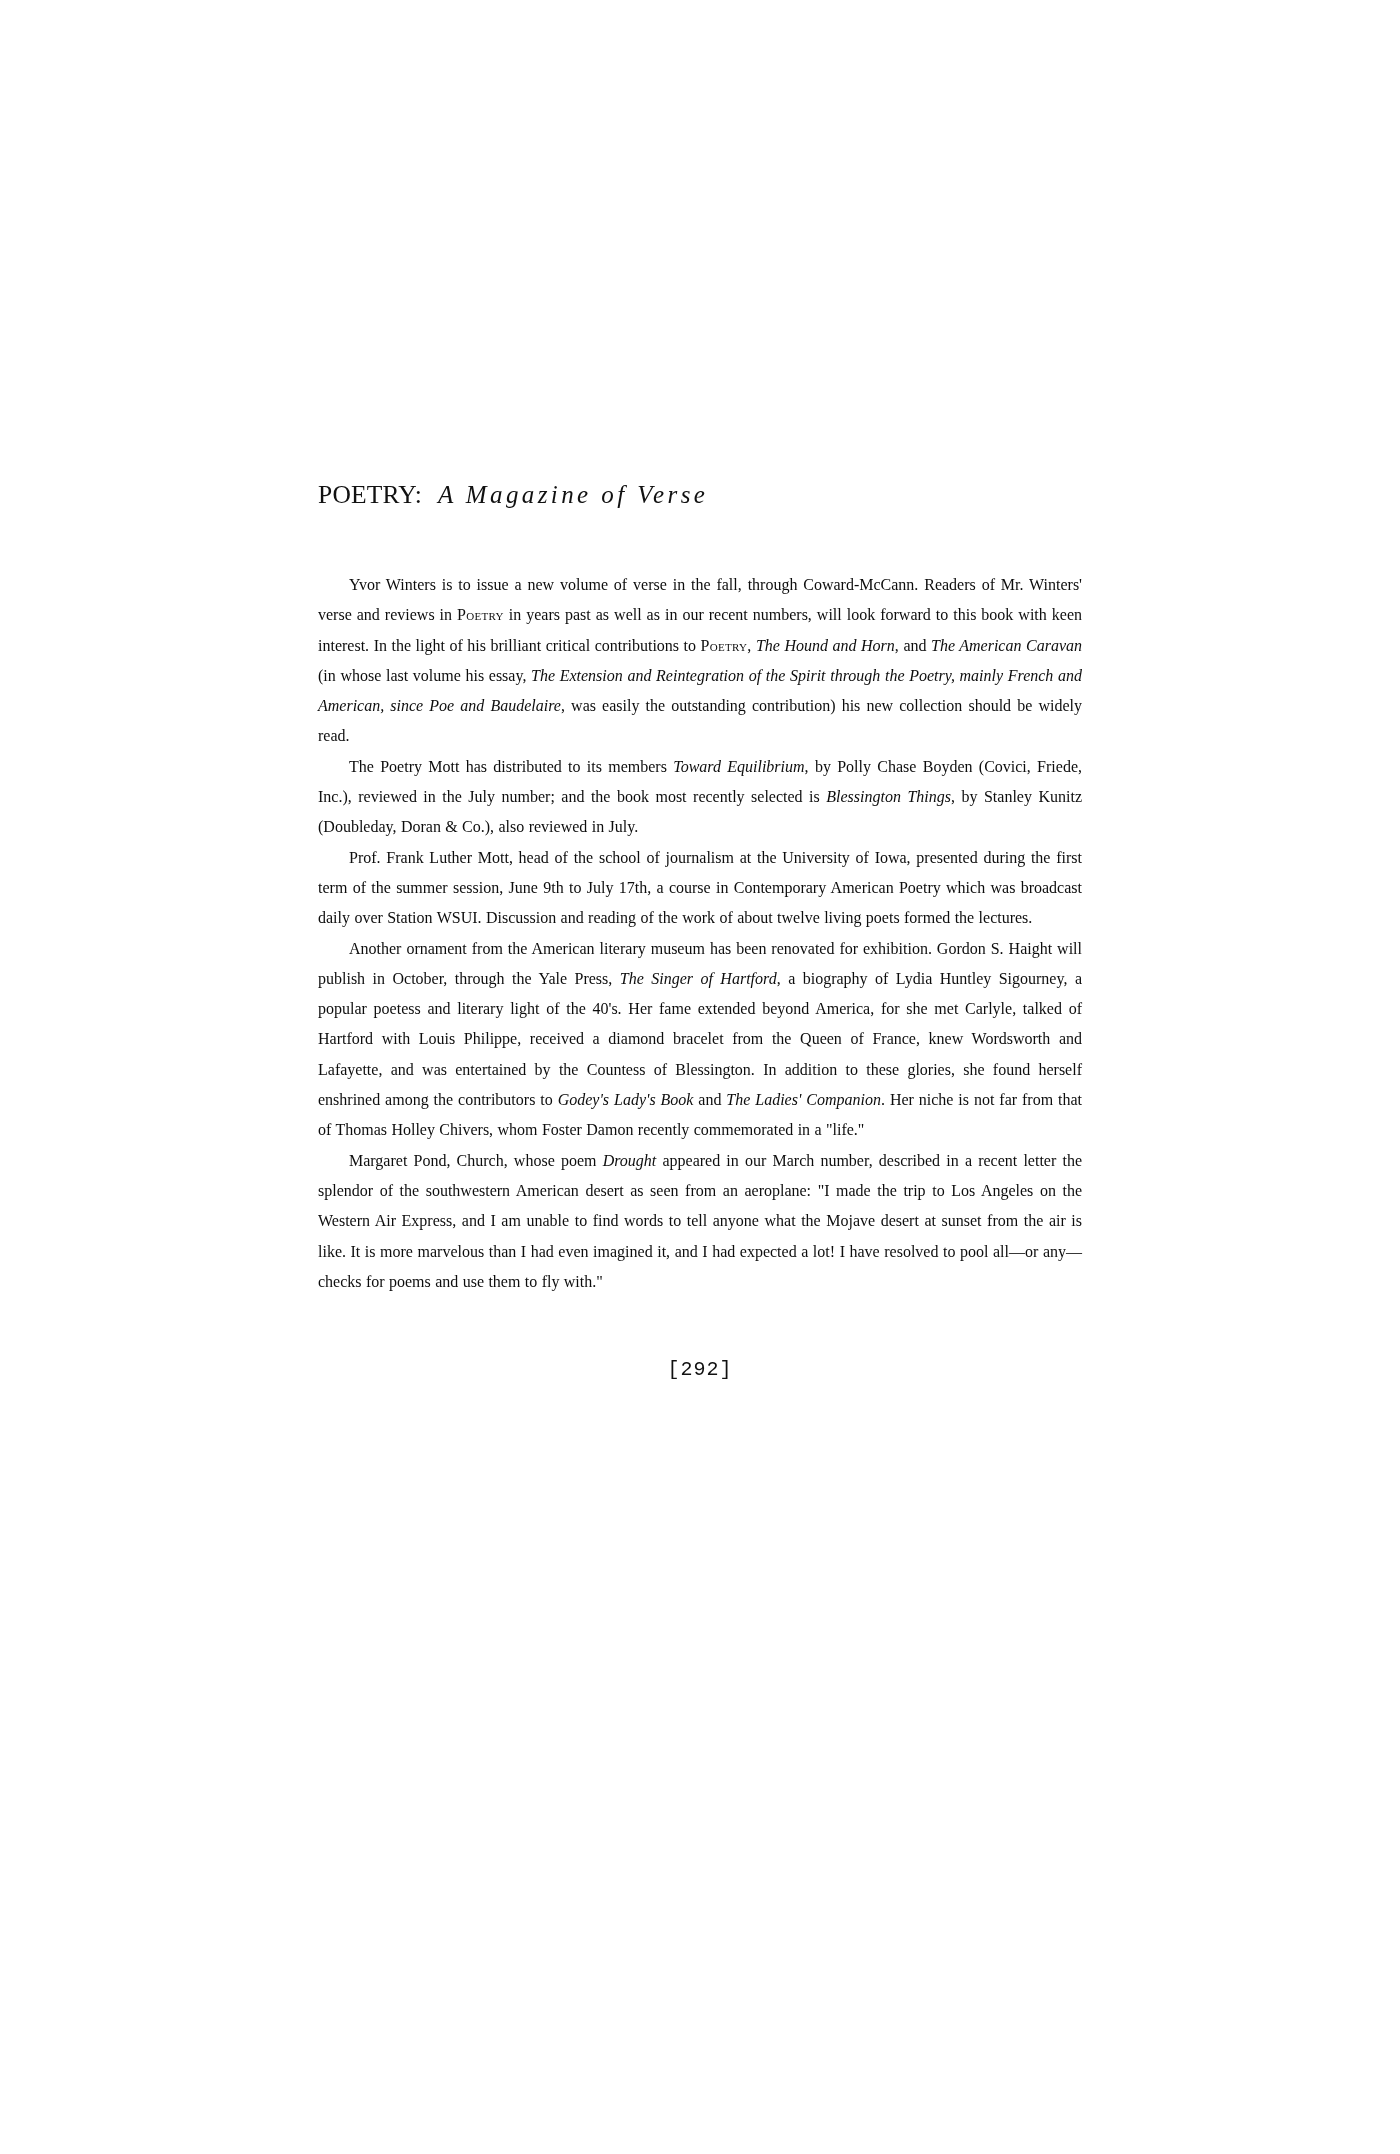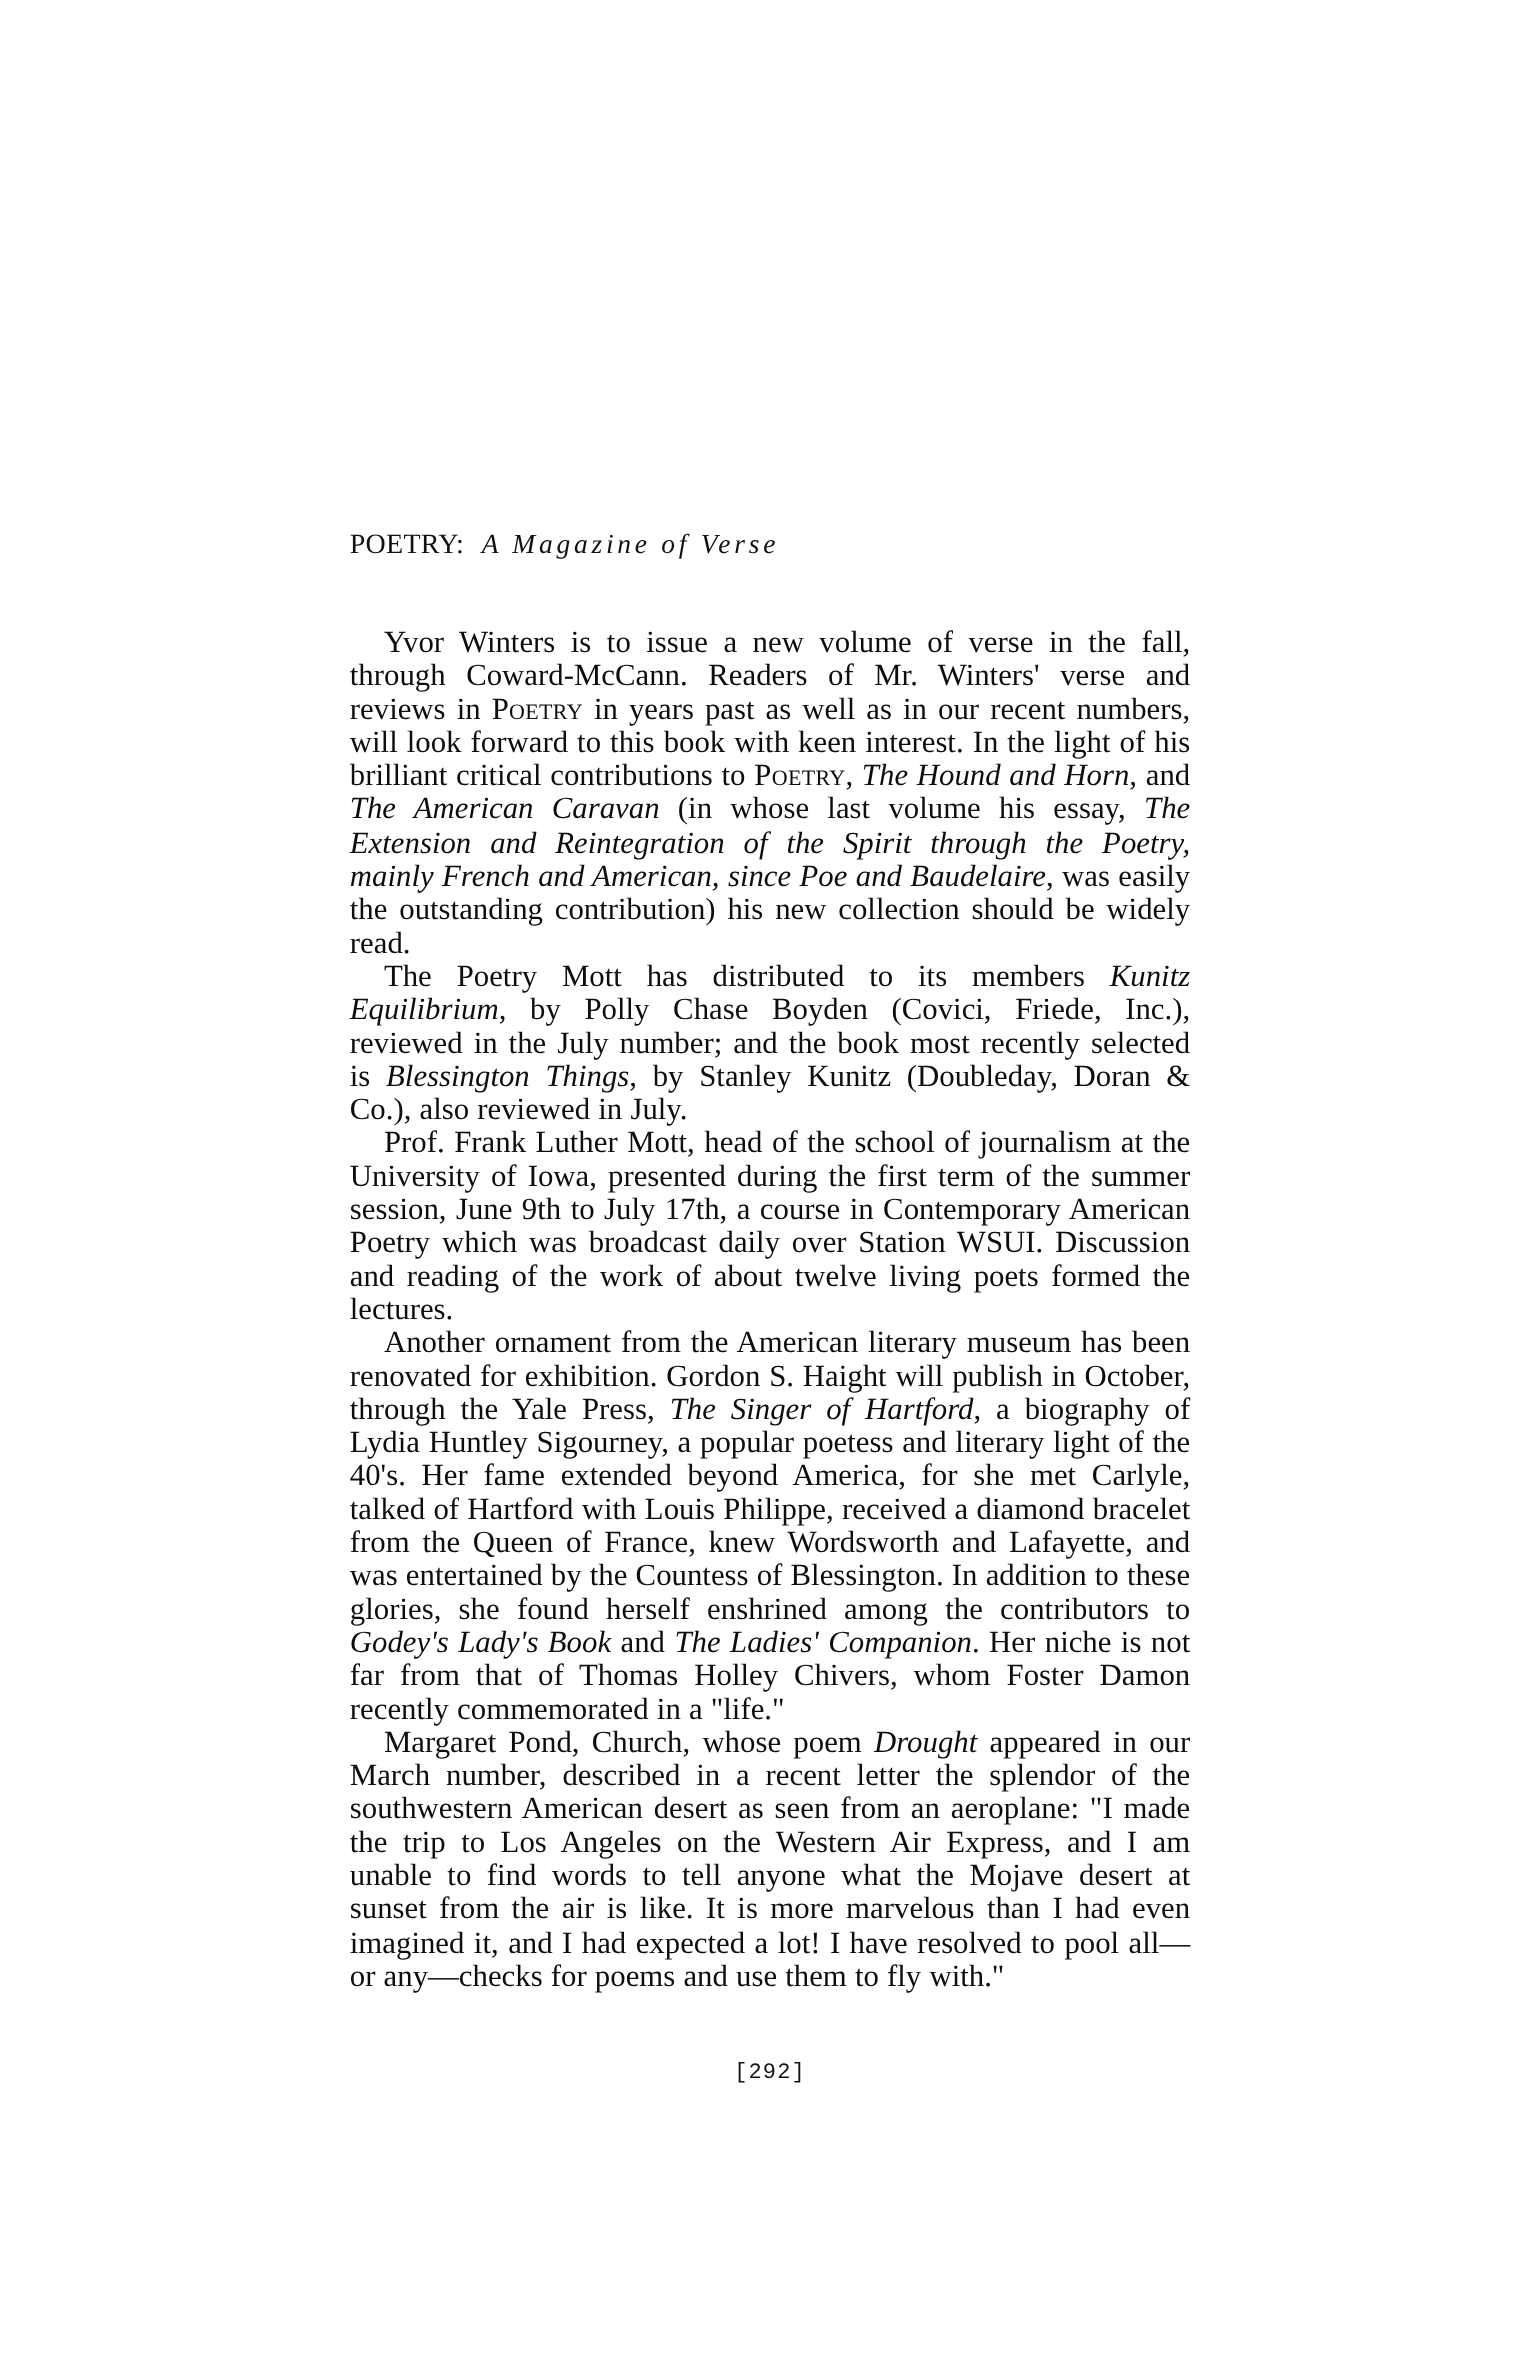--- a/index.html
+++ b/index.html
@@ -33,21 +33,21 @@
     font-weight: normal;
   }
   .running-head .rh-sub {
     font-style: italic;
     letter-spacing: 3.4px;
     margin-left: 16px;
     font-size: 25px;
   }
   .body-text {
     font-family: "Liberation Serif", "DejaVu Serif", serif;
-    font-size: 28px;
+    font-size: 16px;
     line-height: 30.3px;
     color: #0d0d0d;
     text-align: justify;
     -webkit-hyphens: none;
     hyphens: none;
     word-spacing: 0.4px;
   }
   .body-text p {
     margin: 0;
     text-indent: 31px;
@@ -81,21 +81,21 @@
 <div class="page">
 
   <div class="content">
 
     <div class="running-head">
       <span class="rh-title">POETRY:</span><span class="rh-sub">A Magazine of Verse</span>
     </div>
 
     <div class="body-text" id="body-text">
         <p><span>Yvor Winters is to issue a new volume of verse in the fall, through Coward-McCann.  Readers of Mr. Winters' verse and reviews in </span><span class="sc">Poetry</span><span> in years past as well as in our recent numbers, will look forward to this book with keen interest.  In the light of his brilliant critical contributions to </span><span class="sc">Poetry</span><span>, </span><i>The Hound and Horn</i><span>, and </span><i>The American Caravan</i><span> (in whose last volume his essay, </span><i>The Extension and Reintegration of the Spirit through the Poetry, mainly French and American, since Poe and Baudelaire</i><span>, was easily the outstanding contribution) his new collection should be widely read.</span></p>
-        <p><span>The Poetry Mott has distributed to its members </span><i>Kunitz Equilibrium</i><span>, by Polly Chase Boyden (Covici, Friede, Inc.), reviewed in the July number; and the book most recently selected is </span><i>Blessington Things</i><span>, by Stanley Kunitz (Doubleday, Doran &amp; Co.), also reviewed in July.</span></p>
+        <p><span>The Poetry Mott has distributed to its members </span><i>Toward Equilibrium</i><span>, by Polly Chase Boyden (Covici, Friede, Inc.), reviewed in the July number; and the book most recently selected is </span><i>Blessington Things</i><span>, by Stanley Kunitz (Doubleday, Doran &amp; Co.), also reviewed in July.</span></p>
         <p><span>Prof. Frank Luther Mott, head of the school of journalism at the University of Iowa, presented during the first term of the summer session, June 9th to July 17th, a course in Contemporary American Poetry which was broadcast daily over Station WSUI.  Discussion and reading of the work of about twelve living poets formed the lectures.</span></p>
         <p><span>Another ornament from the American literary museum has been renovated for exhibition.  Gordon S. Haight will publish in October, through the Yale Press, </span><i>The Singer of Hartford</i><span>, a biography of Lydia Huntley Sigourney, a popular poetess and literary light of the 40's.  Her fame extended beyond America, for she met Carlyle, talked of Hartford with Louis Philippe, received a diamond bracelet from the Queen of France, knew Wordsworth and Lafayette, and was entertained by the Countess of Blessington.  In addition to these glories, she found herself enshrined among the contributors to </span><i>Godey's Lady's Book</i><span> and </span><i>The Ladies' Companion</i><span>.  Her niche is not far from that of Thomas Holley Chivers, whom Foster Damon recently commemorated in a "life."</span></p>
         <p><span>Margaret Pond, Church, whose poem </span><i>Drought</i><span> appeared in our March number, described in a recent letter the splendor of the southwestern American desert as seen from an aeroplane:  "I made the trip to Los Angeles on the Western Air Express, and I am unable to find words to tell anyone what the Mojave desert at sunset from the air is like.  It is more marvelous than I had even imagined it, and I had expected a lot!  I have resolved to pool all—or any—checks for poems and use them to fly with."</span></p>
       </div>
 
     <div class="folio">[292]</div>
 
   </div>
 
 </div>

